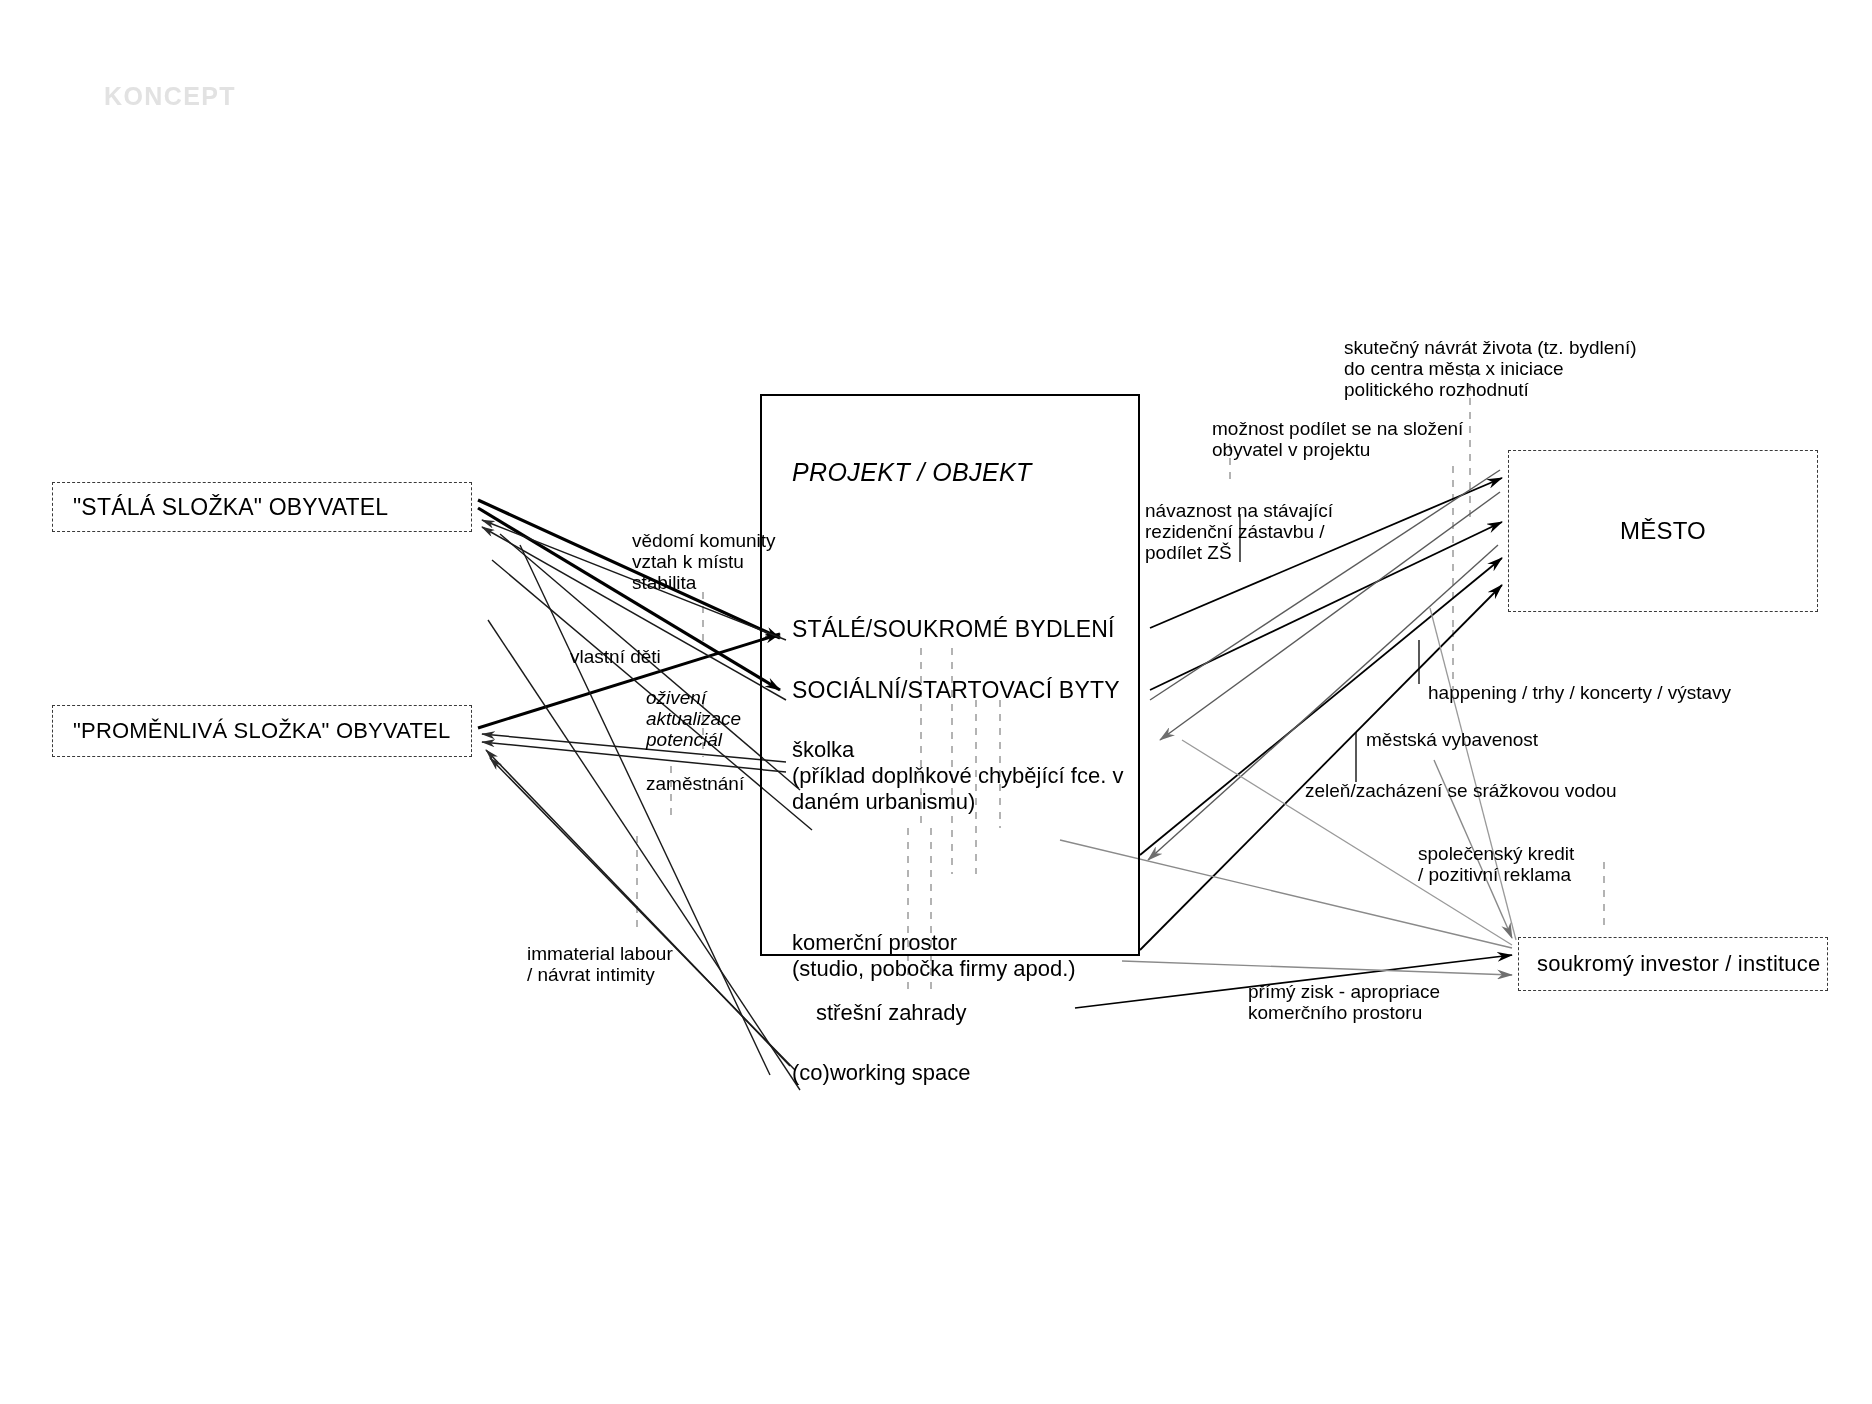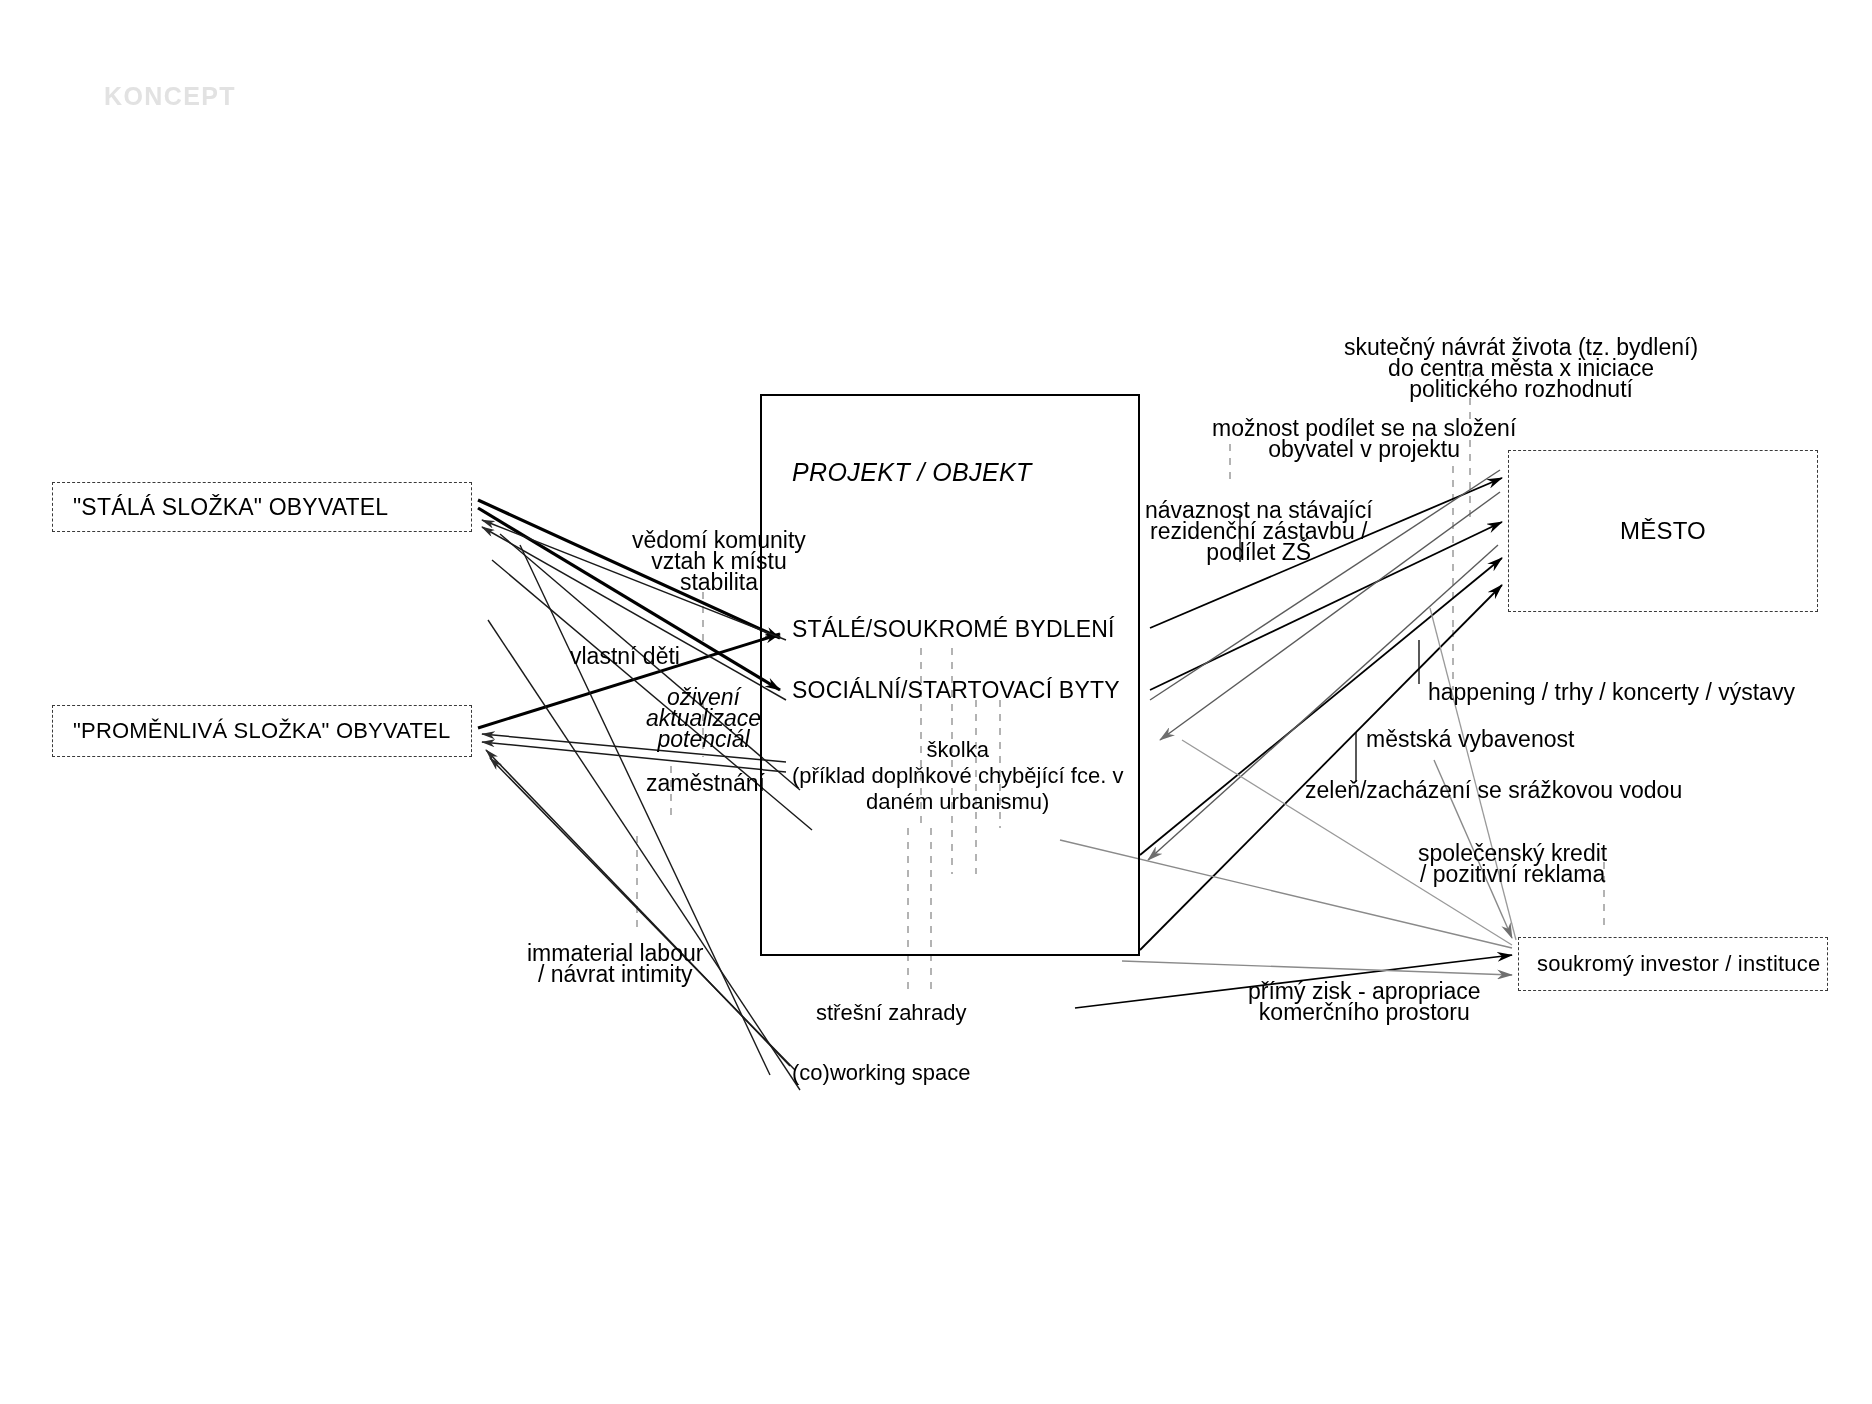--- a/index.html
+++ b/index.html
@@ -10,21 +10,20 @@
   body {
     font-family: "Liberation Sans", sans-serif;
     color: #000000;
   }
   #canvas {
     position: relative;
     width: 1872px;
     height: 1156px;
     background: #ffffff;
     overflow: hidden;
-    text-align: center;
   }
   #wires {
     position: absolute;
     left: 0;
     top: 0;
     width: 1872px;
     height: 1404px;
     pointer-events: none;
   }
 
@@ -94,21 +93,21 @@
   #pi-1 { left: 792px; top: 677px; }
   #pi-2 { left: 792px; top: 737px; }
   #pi-3 { left: 792px; top: 834px; }
   #pi-4 { left: 792px; top: 930px; }
   #pi-5 { left: 792px; top: 1000px; margin-left: 24px; }
   #pi-6 { left: 792px; top: 1060px; }
 
   
   .ann {
     position: absolute;
-    font-size: 23px;
+    font-size: 19px;
     line-height: 21px;
     white-space: pre-line;
     color: #000;
   }
   .ann.gray { color: #000000; }
 
   #an-vedomi    { left: 632px; top: 530px; }
   #an-deti      { left: 570px; top: 646px; }
   #an-oziveni   { left: 646px; top: 687px; font-style: italic; }
   #an-zamest    { left: 646px; top: 773px; }
@@ -238,20 +237,22 @@
 
   <div id="box-projekt"></div>
 
   <div class="proj-title">PROJEKT / OBJEKT</div>
 
   <div class="proj-item big" id="pi-0">STÁLÉ/SOUKROMÉ BYDLENÍ</div>
   <div class="proj-item big" id="pi-1">SOCIÁLNÍ/STARTOVACÍ BYTY</div>
   <div class="proj-item" id="pi-2">školka
 (příklad doplňkové chybějící fce. v
 daném urbanismu)</div>
+  <div class="proj-item" id="pi-4">komerční prostor
+(studio, pobočka firmy apod.)</div>
   <div class="proj-item" id="pi-5">střešní zahrady</div>
   <div class="proj-item" id="pi-6">(co)working space</div>
 
   <div class="ann" id="an-vedomi">vědomí komunity
 vztah k místu
 stabilita</div>
   <div class="ann" id="an-deti">vlastní děti</div>
   <div class="ann" id="an-oziveni">oživení
 aktualizace
 potenciál</div>

